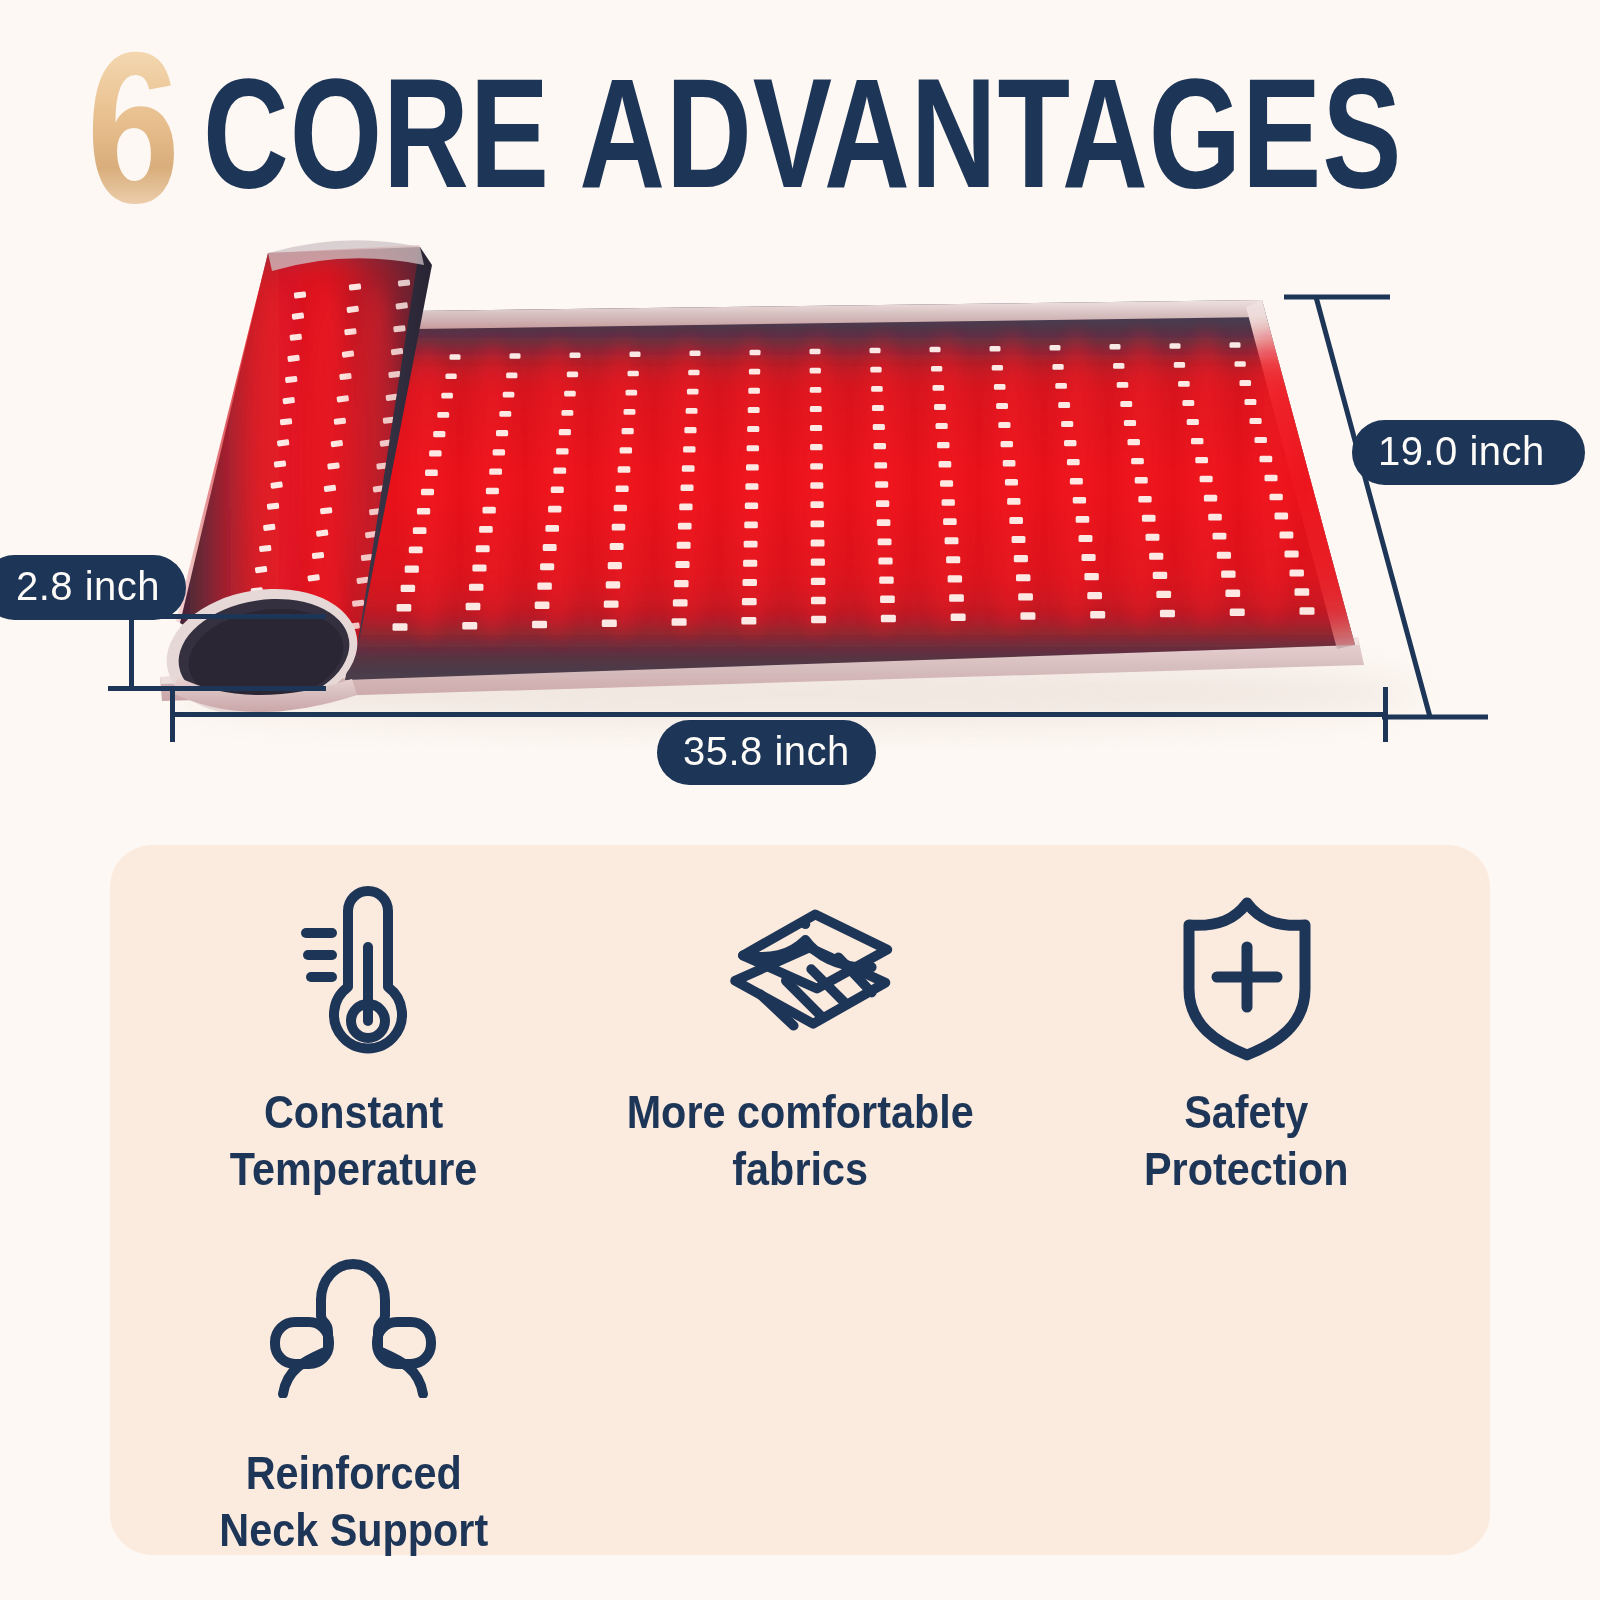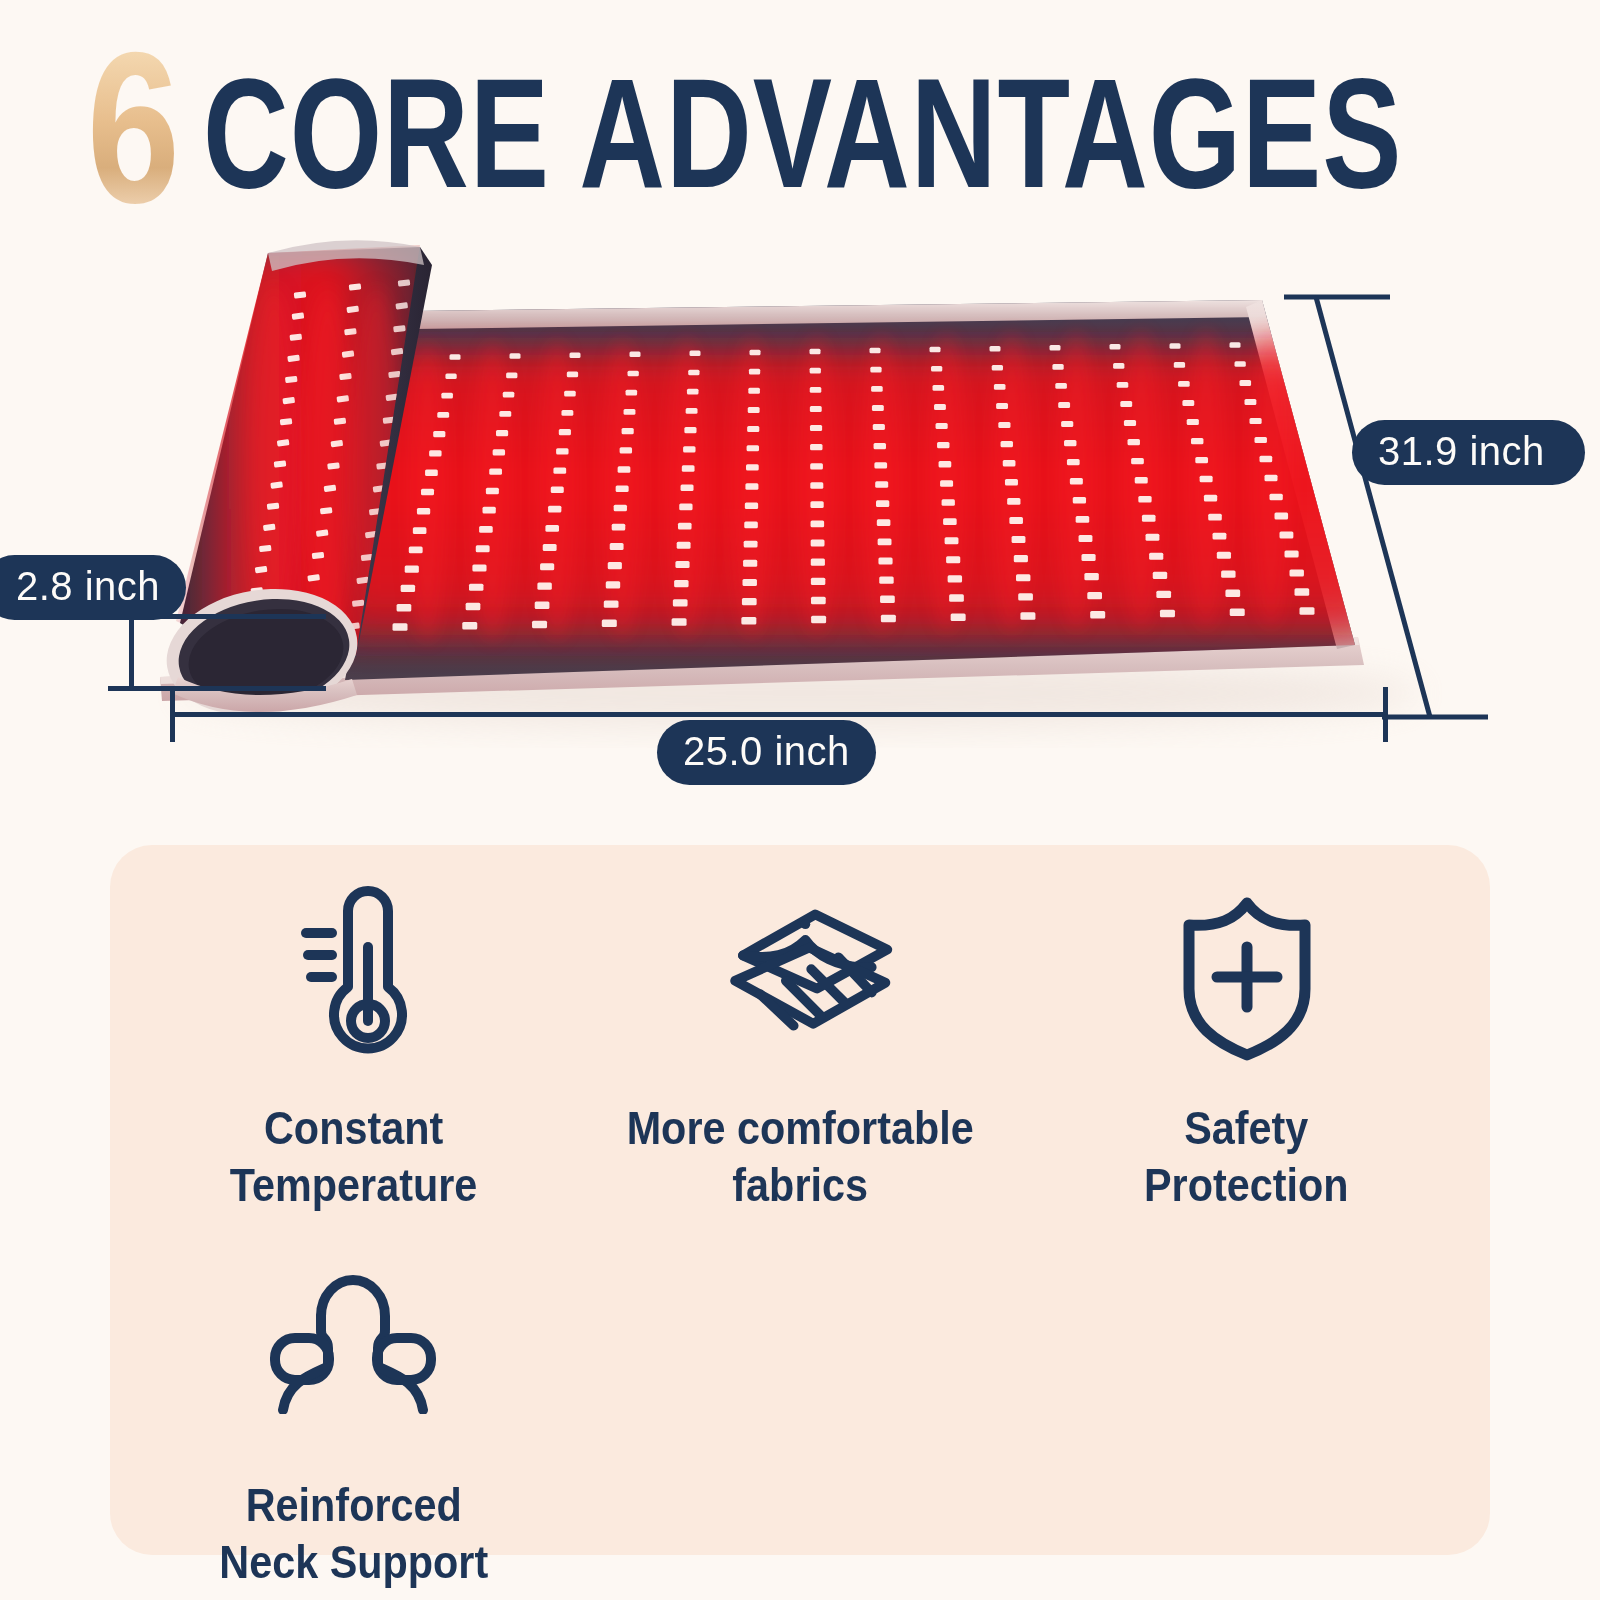--- a/index.html
+++ b/index.html
@@ -82,21 +82,20 @@
     display:grid;
     grid-template-columns:repeat(3,1fr);
     grid-template-rows:repeat(2,1fr);
     padding:26px 20px 10px 20px;
     box-sizing:border-box;
   }
   .cell{
     display:flex;flex-direction:column;
     align-items:center;justify-content:flex-start;
     padding-top:14px;
-    gap:16px;
   }
   .cell.r2{padding-top:32px;}
   .icon-box{
     height:176px;width:200px;
     display:flex;align-items:center;justify-content:center;
   }
   .cell.r2 .icon-box{height:168px;}
   .feat-label{
     margin-top:22px;
     text-align:center;
@@ -511,22 +510,22 @@
       <div class="ln" style="left:170px;top:462px;width:5px;height:55px;"></div>
       <div class="ln" style="left:1383px;top:462px;width:5px;height:55px;"></div>
 
       <svg width="330" height="500" viewBox="0 0 330 500" style="position:absolute;left:1270px;top:48px;z-index:21;">
         <line x1="46" y1="24" x2="160" y2="444" stroke="#1d3557" stroke-width="5"></line>
         <line x1="14" y1="24" x2="120" y2="24" stroke="#1d3557" stroke-width="5"></line>
         <line x1="112" y1="444" x2="218" y2="444" stroke="#1d3557" stroke-width="5"></line>
       </svg>
 
       <div class="dim-badge" id="badge-thick">2.8 inch</div>
-      <div class="dim-badge" id="badge-width">31.9 inch</div>
-      <div class="dim-badge" id="badge-length">25.0 inch</div>
+      <div class="dim-badge" id="badge-width">19.0 inch</div>
+      <div class="dim-badge" id="badge-length">35.8 inch</div>
     </div>
   </div>
 
   <div class="panel">
     <div class="grid">
 
       <div class="cell">
         <div class="icon-box">
           <svg width="150" height="176" viewBox="0 0 150 176">
             <g fill="none" stroke="#1d3557" stroke-width="10" stroke-linecap="round" stroke-linejoin="round">

